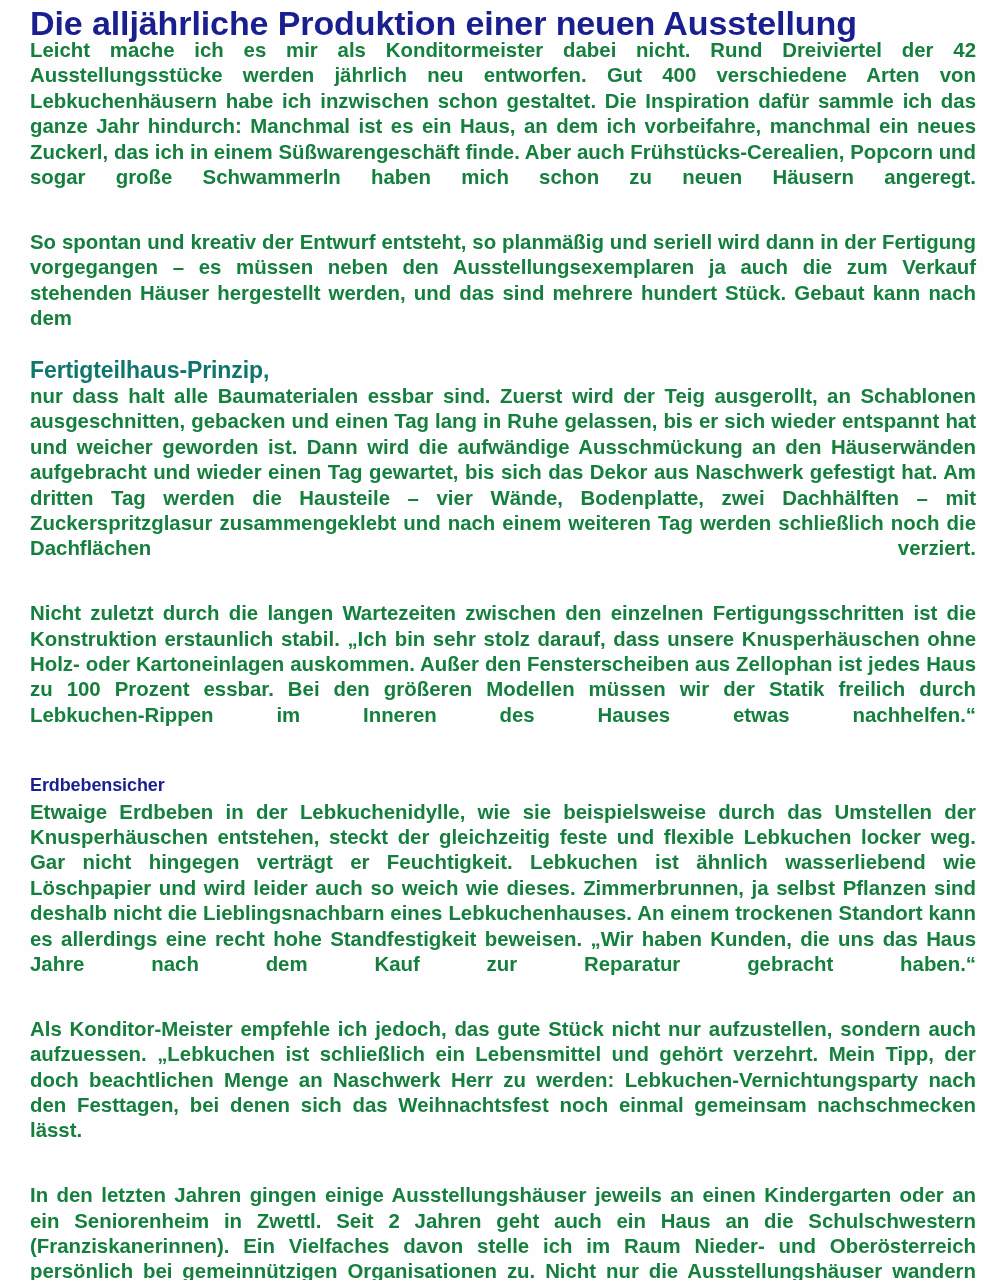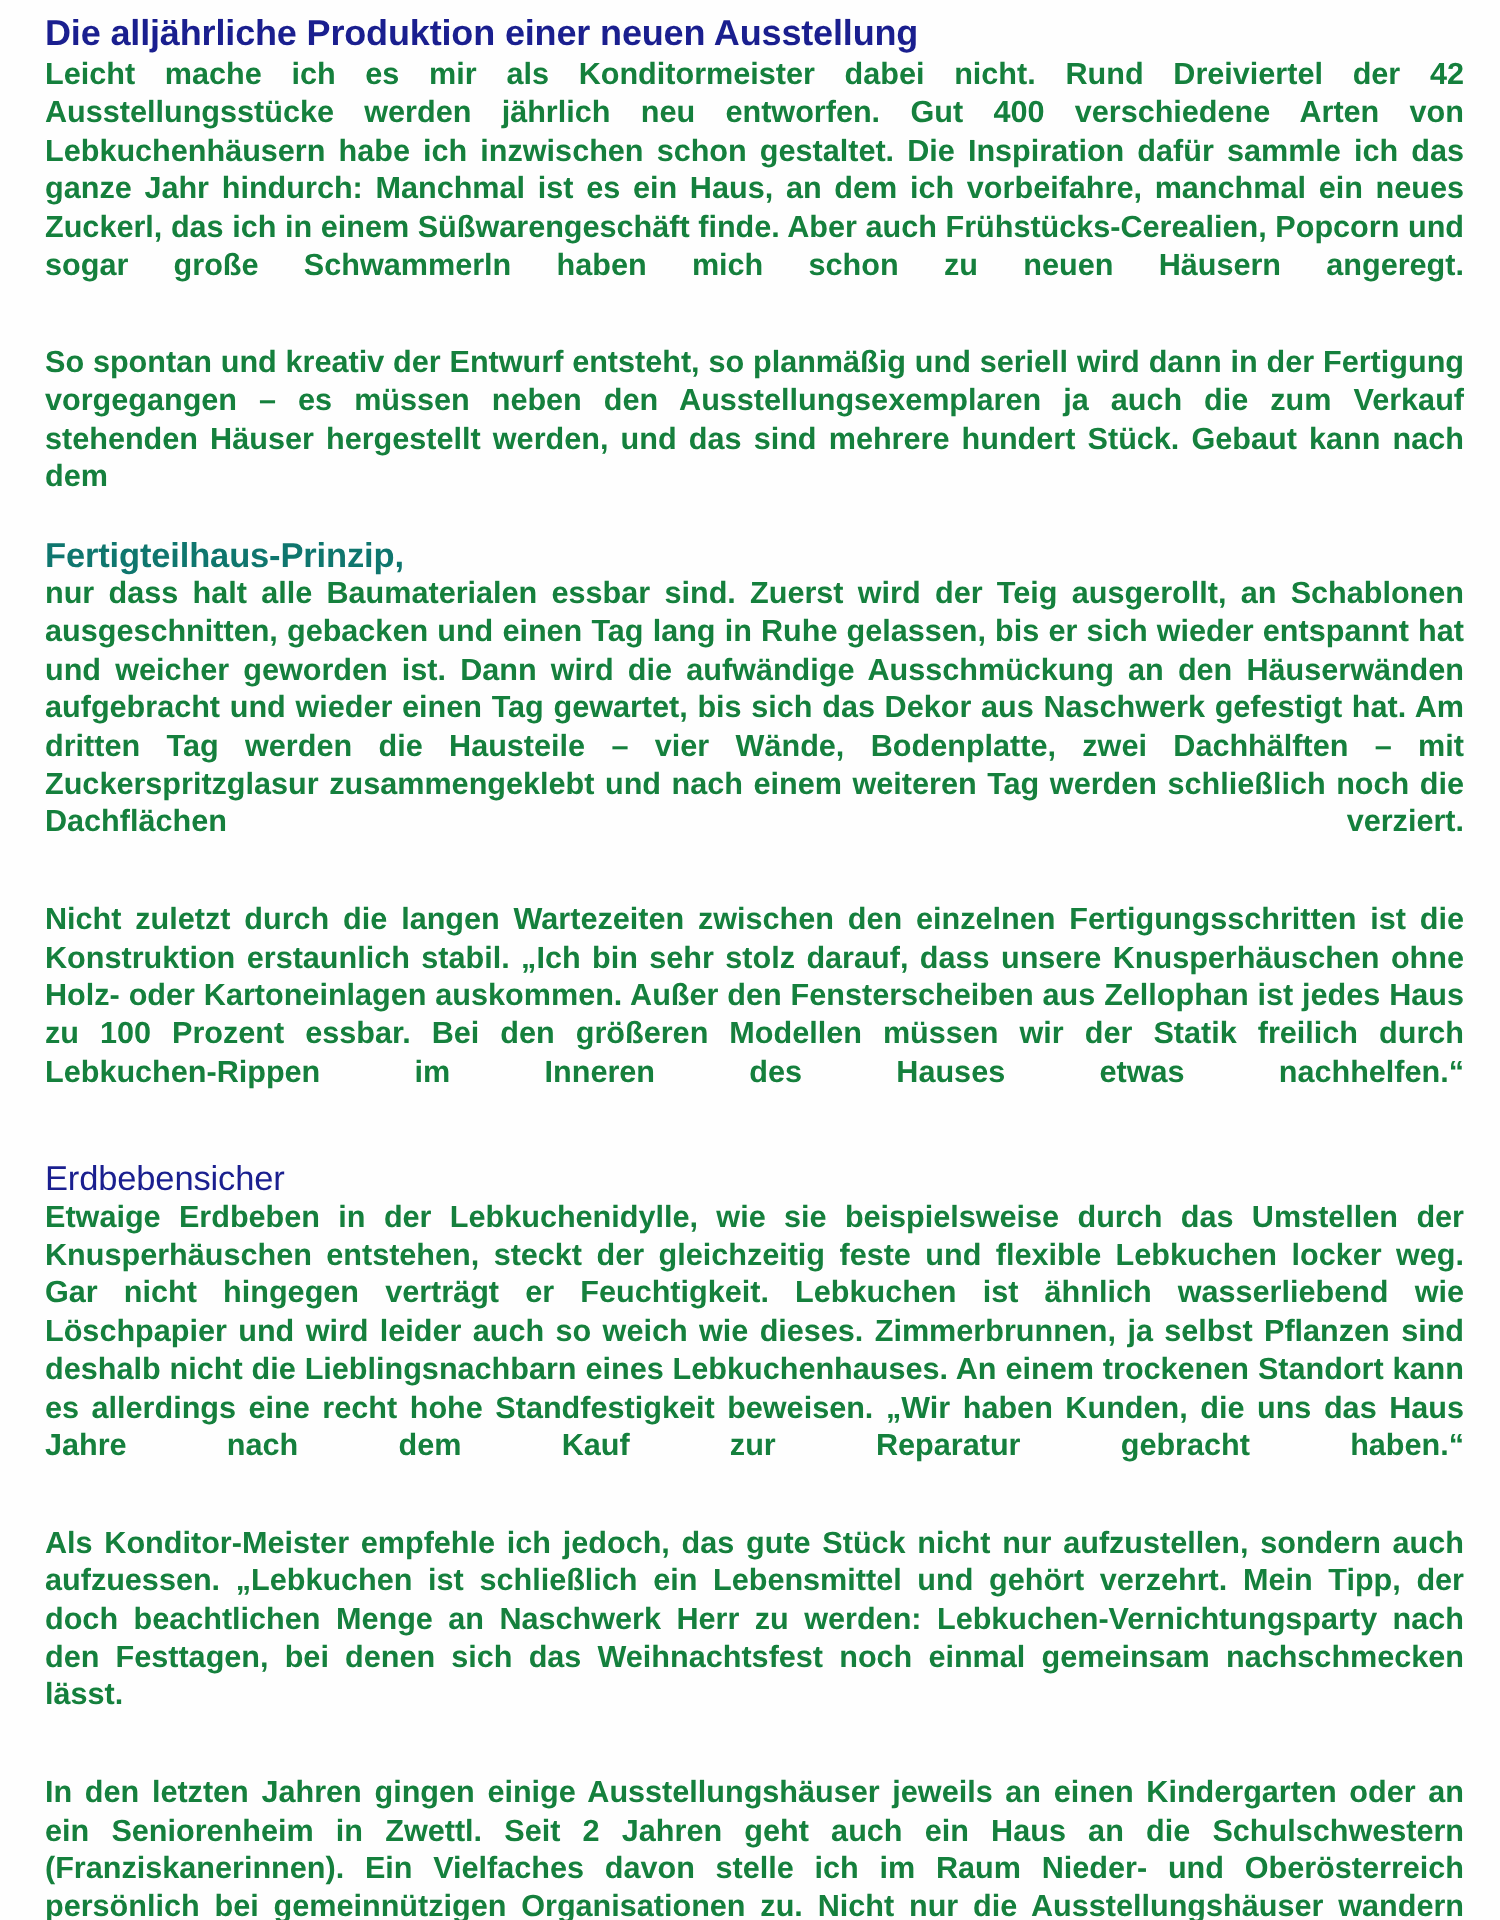--- a/index.html
+++ b/index.html
@@ -20,31 +20,31 @@
     box-sizing: border-box;
     padding: 4px 24px 6px 30px;
     background: #fefefe;
   }
   .article {
     width: 946px;
   }
 
   
   h1.section-title {
-    font-size: 24px;
+    font-size: 34px;
     line-height: 30px;
     font-weight: bold;
     color: #1a1f8f;
     margin: 4px 0 0 0;
     letter-spacing: -0.1px;
   }
   h2.section-title {
-    font-size: 23px;
+    font-size: 18px;
     line-height: 30px;
-    font-weight: normal;
+    font-weight: bold;
     color: #1a1f8f;
     margin: 16px 0 0 0;
     letter-spacing: -0.1px;
   }
   h3.sub-title {
     font-size: 23px;
     line-height: 27px;
     font-weight: bold;
     color: #0f766e;
     margin: 0 0 0 0;

